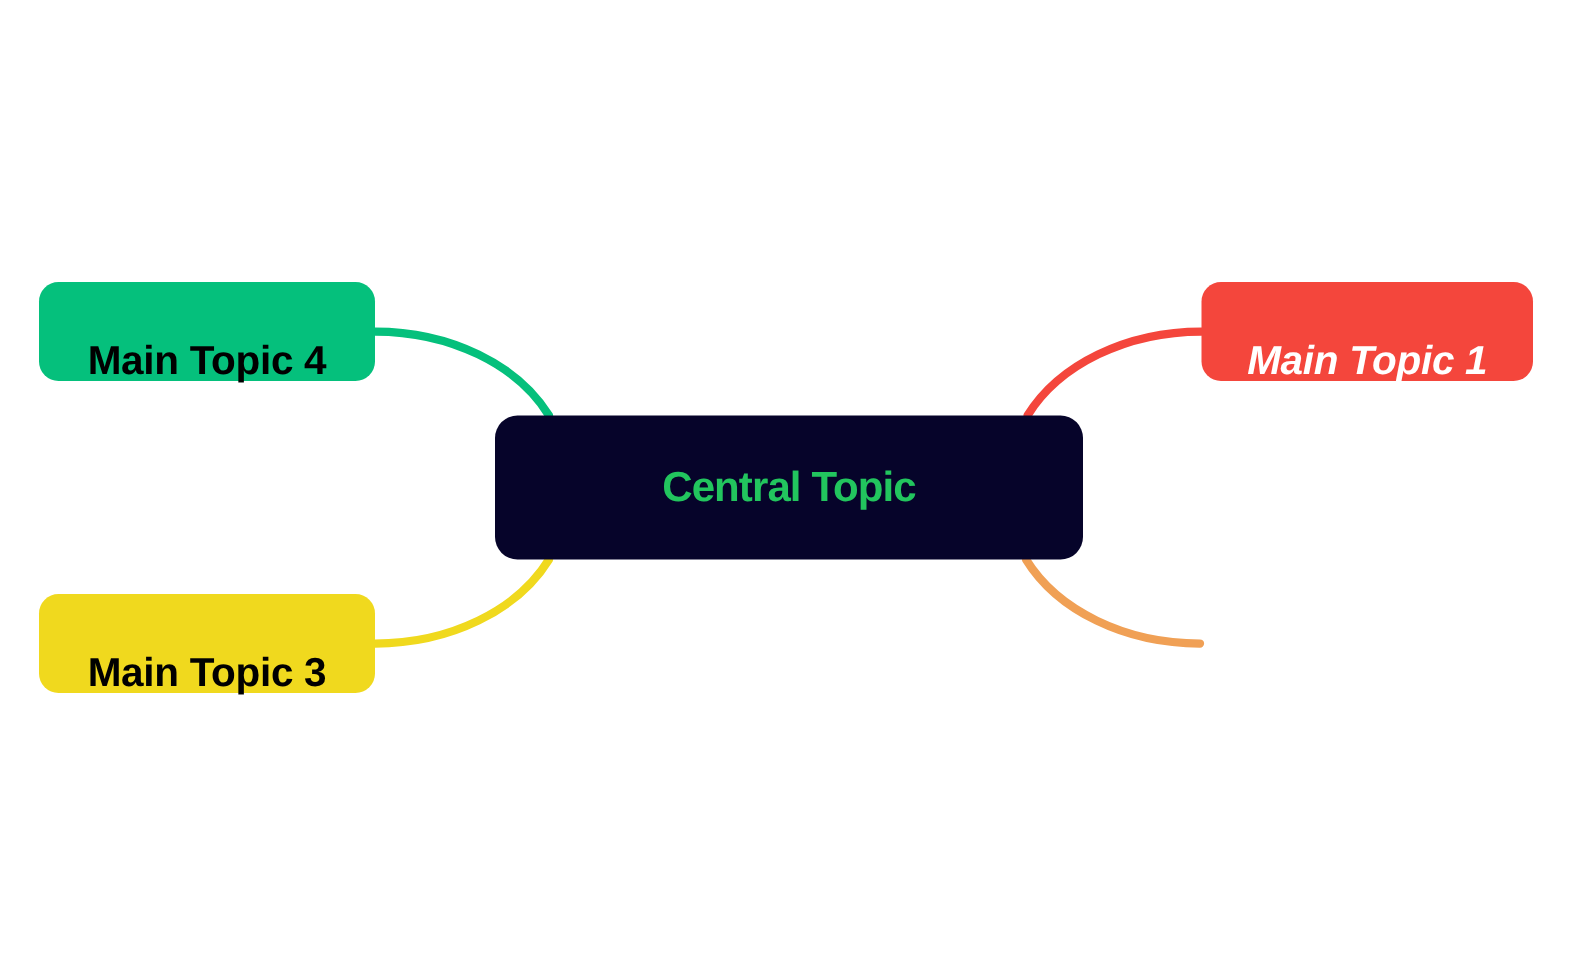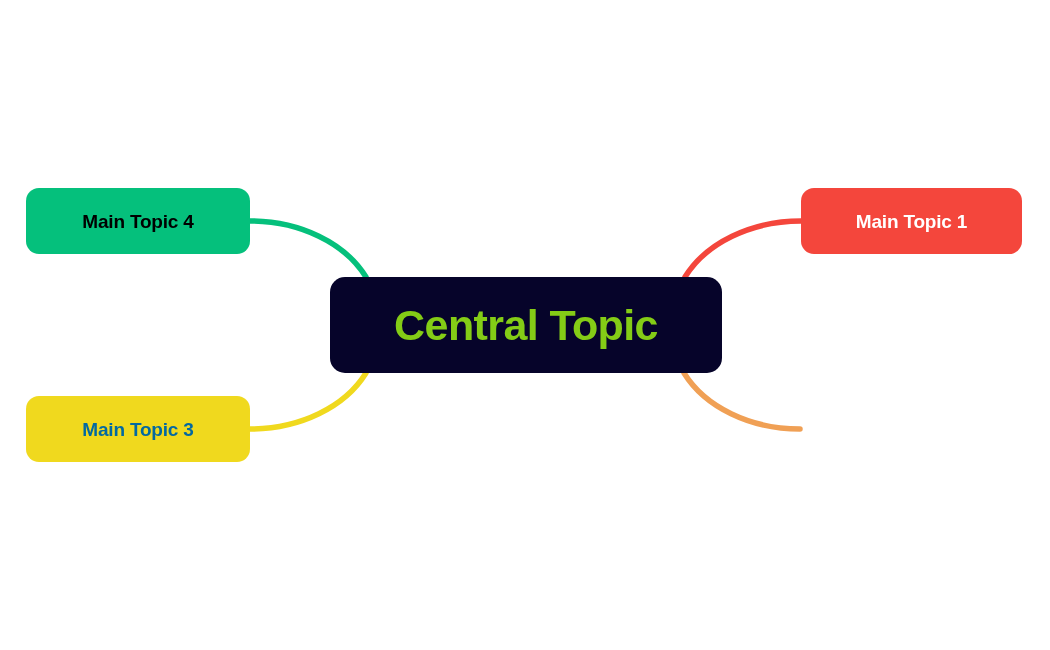--- a/index.html
+++ b/index.html
@@ -46,56 +46,58 @@
   #central-node {
     left: 330px;
     top: 277px;
     width: 392px;
     height: 96px;
     background: #06042a;
     border-radius: 15px;
     z-index: 3;
   }
   #central-node .node-label {
-    color: #84cc16;
-    font-size: 43px;
+    color: #22c55e;
+    font-size: 28px;
     font-weight: 700;
     letter-spacing: -0.6px;
   }
 
   
   .branch {
     height: 66px;
-    font-size: 19px;
+    font-size: 27px;
     font-weight: 600;
     z-index: 3;
+    align-items: flex-end;
   }
   #node-topic-1 {
     left: 801px;
     top: 188px;
     width: 221px;
     background: #f4463c;
+    font-style: italic;
   }
   #node-topic-1 .node-label { color: #ffffff; }
 
   #node-topic-2 {
     left: 800px;
     top: 396px;
     width: 222px;
     background: #f0a055;
   }
   #node-topic-2 .node-label { color: #000000; }
 
   #node-topic-3 {
     left: 26px;
     top: 396px;
     width: 224px;
     background: #f0d91e;
   }
-  #node-topic-3 .node-label { color: #0369a1; }
+  #node-topic-3 .node-label { color: #000000; }
 
   #node-topic-4 {
     left: 26px;
     top: 188px;
     width: 224px;
     background: #05c07c;
   }
   #node-topic-4 .node-label { color: #000000; }
 </style>
 </head>

